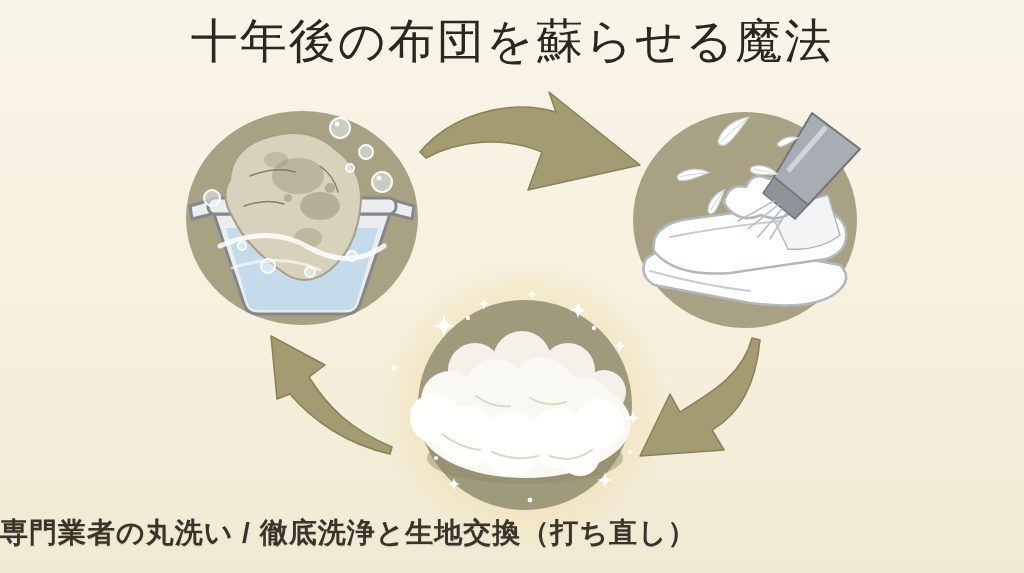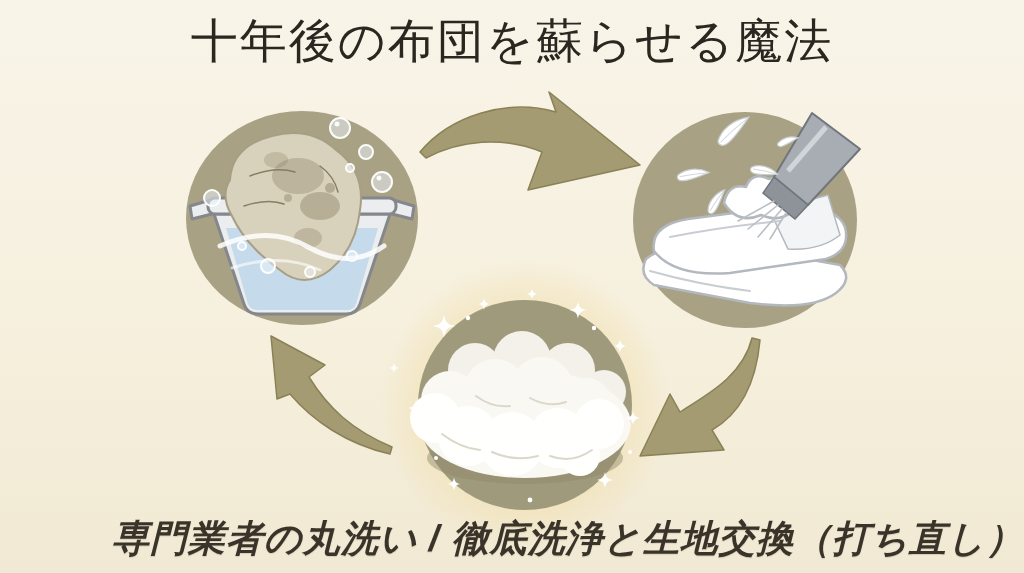--- a/index.html
+++ b/index.html
@@ -8,25 +8,24 @@
     background:linear-gradient(180deg,var(--background-top,#f8f4e8) 0%,#f6f0de 55%,var(--background-bottom,#f1e9d3) 100%);
     font-family:"Liberation Sans","DejaVu Sans",sans-serif;
   }
   .title{
     position:absolute;top:10px;left:0;width:100%;text-align:center;
     font-family:"Liberation Serif","DejaVu Serif",serif;
     font-size:47px;font-weight:400;letter-spacing:2px;
     color:var(--title-text,#2b2620);margin:0;
   }
   .caption{
-    position:absolute;top:514px;left:0;width:100%;text-align:right;
-    font-size:37px;font-weight:700;letter-spacing:1px;
+    position:absolute;top:514px;left:0;width:100%;text-align:left;
+    font-size:28px;font-weight:700;letter-spacing:1px;
     color:var(--caption-text,#39332a);
     text-shadow:0 1px 1px rgba(60,50,30,.15);
-    font-style:italic;
   }
   svg{position:absolute;overflow:visible;}
   .svg-left{left:180px;top:106px;}
   .svg-right{left:630px;top:109px;}
   .svg-bottom{left:380px;top:266px;}
   .svg-arrows{left:0;top:0;pointer-events:none;}
   .circle-fill{fill:var(--circle,#a8a184);}
   .circle-dark-fill{fill:var(--circle-dark,#a09a7d);}
   .arrow-path{fill:var(--arrow,#a49b72);stroke:var(--arrow-outline,#8a8156);stroke-width:1.5;stroke-linejoin:round;}
   .tub-part{fill:var(--tub,#ebedee);stroke:var(--tub-outline,#84888c);stroke-width:3;stroke-linejoin:round;}

